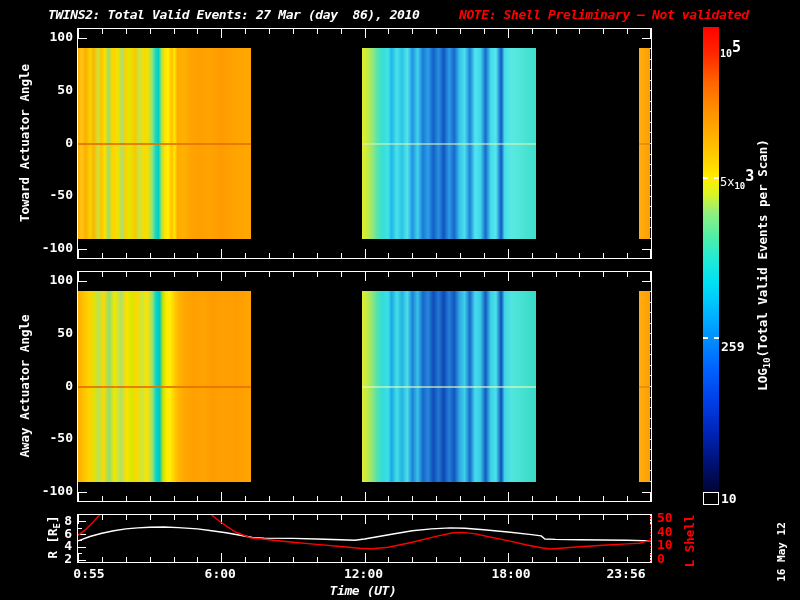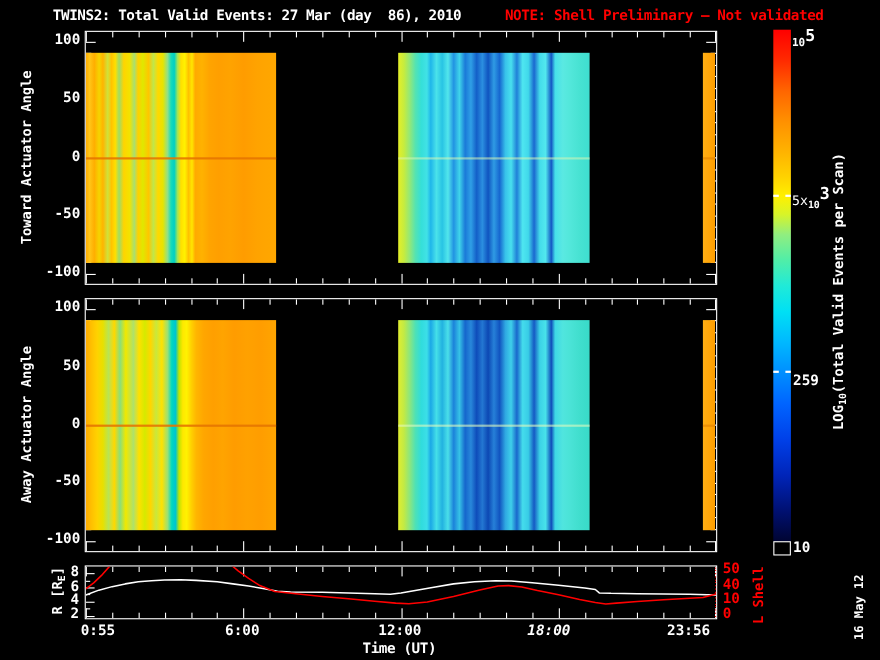--- a/index.html
+++ b/index.html
@@ -1,18 +1,18 @@
 <!DOCTYPE html>
 <html><head>
 <meta charset="utf-8">
 <style>
   html,body{margin:0;padding:0;background:#000;}
   body{width:800px;height:600px;position:relative;overflow:hidden;
        font-family:"DejaVu Sans Mono","Liberation Mono",monospace;color:#fff;}
-  .abs{position:absolute;}
+  .abs{position:absolute;font-style:italic;}
   .ttl{font-size:13px;font-weight:bold;letter-spacing:-0.4px;white-space:pre;}
   .panel{position:absolute;border:1px solid #fff;box-sizing:border-box;background:#000;overflow:hidden;}
   .vwrap{position:absolute;width:0;height:0;}
   .vtxt{position:absolute;white-space:nowrap;transform:translate(-50%,-50%) rotate(-90deg);
         font-weight:bold;font-size:12.5px;}
   .axnum{position:absolute;font-size:13px;font-weight:bold;line-height:16px;}
   .sub{font-size:9px;position:relative;top:3px;}
   .cb-base{font-size:10px;font-weight:bold;}
   .cb-exp{font-size:15px;font-weight:bold;position:relative;top:-5px;}
   .cb-mid-base{font-size:12px;font-weight:normal;}
@@ -329,21 +329,21 @@
 
 <div class="abs ttl" style="left:313px;top:583px;width:100px;text-align:center;">Time (UT)</div>
 
 <div id="cbar" class="abs" style="left: 703px; top: 27px; width: 16px; height: 466px; background: linear-gradient(rgb(255, 0, 0) 0%, rgb(255, 42, 0) 6%, rgb(255, 102, 0) 12%, rgb(255, 145, 0) 18%, rgb(255, 180, 0) 24%, rgb(255, 212, 0) 29%, rgb(255, 240, 0) 32.5%, rgb(216, 244, 40) 36%, rgb(144, 238, 128) 40%, rgb(80, 238, 168) 45%, rgb(32, 234, 216) 50%, rgb(0, 224, 244) 55%, rgb(0, 184, 255) 61%, rgb(0, 144, 255) 66.7%, rgb(0, 100, 255) 73%, rgb(0, 64, 232) 80%, rgb(0, 36, 184) 87%, rgb(0, 16, 112) 94%, rgb(0, 4, 48) 100%);">
     <div style="position: absolute; left: 0px; top: 150.45px; width: 5px; height: 2px; background: rgb(255, 255, 255);"></div>
     <div style="position: absolute; right: 0px; top: 150.45px; width: 5px; height: 2px; background: rgb(255, 255, 255);"></div>
     <div style="position: absolute; left: 0px; top: 309.822px; width: 5px; height: 2px; background: rgb(255, 255, 255);"></div>
     <div style="position: absolute; right: 0px; top: 309.822px; width: 5px; height: 2px; background: rgb(255, 255, 255);"></div>
   </div>
 <div id="cbarbox" class="abs" style="left:703px;top:492px;width:16px;height:13px;background:#000;border:1px solid #fff;box-sizing:border-box;"></div>
-<div class="cb-lab" style="left:720px;top:28px;"><span class="cb-base">10</span><span class="cb-exp">5</span></div>
+<div class="cb-lab" style="left:720px;top:43px;"><span class="cb-base">10</span><span class="cb-exp">5</span></div>
 <div class="cb-lab" style="left:720px;top:172px;"><span class="cb-mid-base">5x</span><span class="cb-sub">10</span><span class="cb-exp">3</span></div>
 <div class="cb-lab" style="left:721px;top:339px;">259</div>
 <div class="cb-lab" style="left:721px;top:491px;">10</div>
 
 <div class="axnum" style="position: absolute; left: 40px; top: 29px; width: 33px; text-align: right;">100</div>
 <div class="axnum" style="position: absolute; left: 40px; top: 81.75px; width: 33px; text-align: right;">50</div>
 <div class="axnum" style="position: absolute; left: 40px; top: 134.5px; width: 33px; text-align: right;">0</div>
 <div class="axnum" style="position: absolute; left: 40px; top: 187.25px; width: 33px; text-align: right;">-50</div>
 <div class="axnum" style="position: absolute; left: 40px; top: 240px; width: 33px; text-align: right;">-100</div>
 <div class="axnum" style="position: absolute; left: 40px; top: 272px; width: 33px; text-align: right;">100</div>
@@ -355,14 +355,14 @@
 <div class="axnum" style="position: absolute; left: 44px; top: 538.309px; width: 28px; text-align: right;">4</div>
 <div class="axnum" style="position: absolute; left: 44px; top: 525.589px; width: 28px; text-align: right;">6</div>
 <div class="axnum" style="position: absolute; left: 44px; top: 512.869px; width: 28px; text-align: right;">8</div>
 <div class="axnum red" style="position: absolute; left: 657px; top: 551.042px; width: 30px;">0</div>
 <div class="axnum red" style="position: absolute; left: 657px; top: 537.352px; width: 30px;">10</div>
 <div class="axnum red" style="position: absolute; left: 657px; top: 523.661px; width: 30px;">40</div>
 <div class="axnum red" style="position: absolute; left: 657px; top: 509.97px; width: 30px;">50</div>
 <div class="axnum" style="position: absolute; left: 59px; top: 566px; width: 60px; text-align: center;">0:55</div>
 <div class="axnum" style="position: absolute; left: 190.25px; top: 566px; width: 60px; text-align: center;">6:00</div>
 <div class="axnum" style="position: absolute; left: 333.5px; top: 566px; width: 60px; text-align: center;">12:00</div>
-<div class="axnum" style="position: absolute; left: 469px; top: 566px; width: 60px; text-align: center; font-style: italic;">18:00</div>
+<div class="axnum" style="position: absolute; left: 481px; top: 566px; width: 60px; text-align: center;">18:00</div>
 <div class="axnum" style="position: absolute; left: 596px; top: 566px; width: 60px; text-align: center;">23:56</div>
 
 </body></html>

